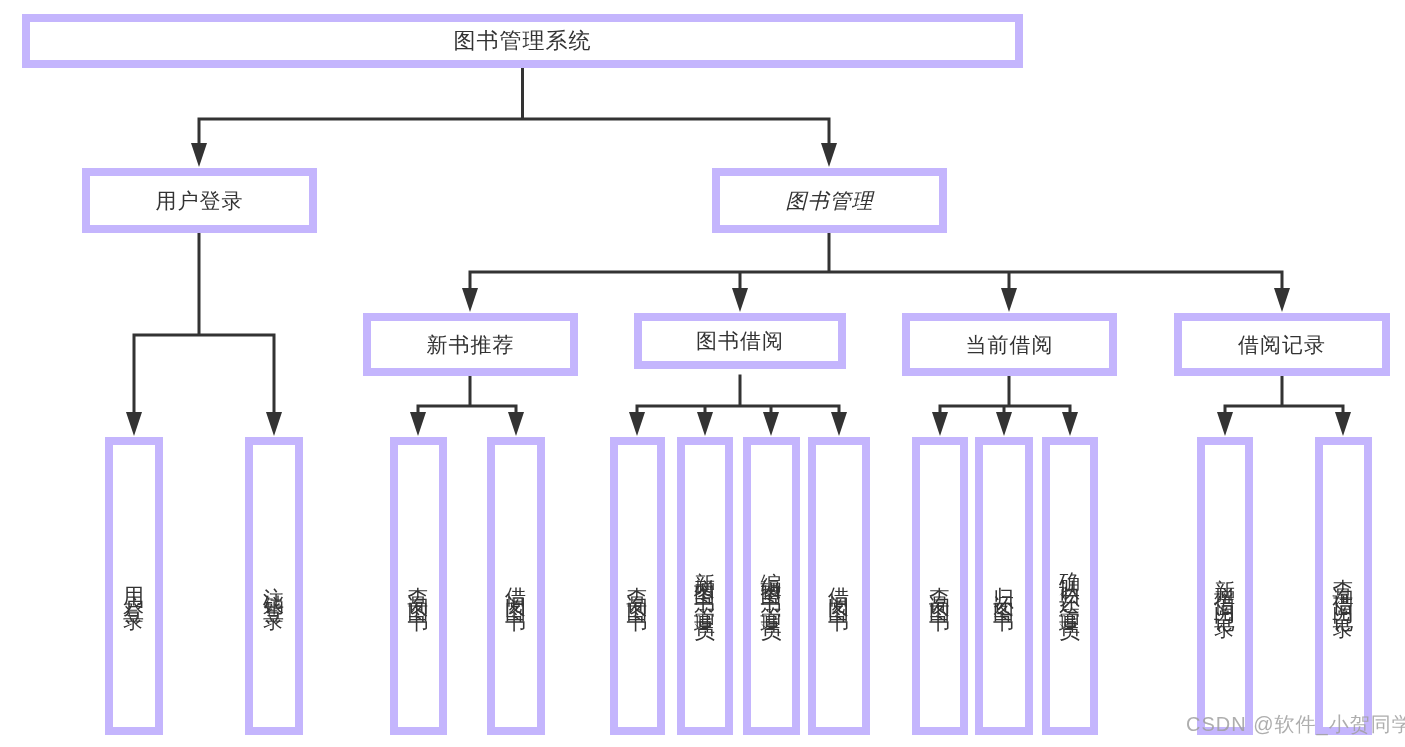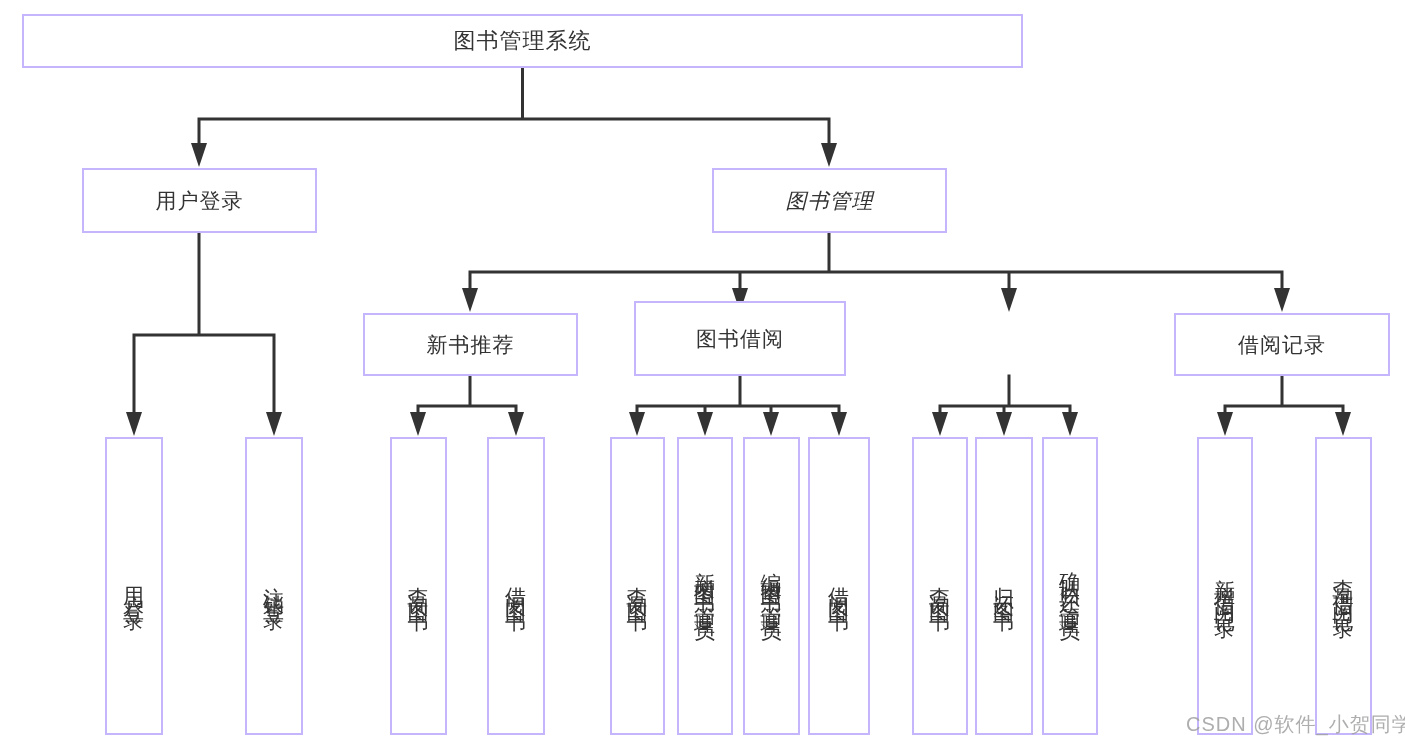--- a/index.html
+++ b/index.html
@@ -19,21 +19,21 @@
   #connectors {
     position: absolute;
     left: 0; top: 0;
     width: 1405px;
     height: 747px;
   }
   .box {
     position: absolute;
     box-sizing: border-box;
     background: #ffffff;
-    border: 2px solid #c4b5fd;
+    border: 8px solid #c4b5fd;
     display: flex;
     align-items: center;
     justify-content: center;
     z-index: 2;
   }
   .hlabel {
     font-size: 21px;
     letter-spacing: 1px;
     color: #333333;
     white-space: nowrap;
@@ -118,22 +118,25 @@
   <div class="box" style="left:82px; top:168px; width:235px; height:65px;">
     <span class="hlabel">用户登录</span>
   </div>
   <div class="box" style="left:712px; top:168px; width:235px; height:65px;font-style:italic;">
     <span class="hlabel">图书管理</span>
   </div>
 
   <div class="box" style="left:363px; top:313px; width:215px; height:63px;">
     <span class="hlabel">新书推荐</span>
   </div>
-  <div class="box" style="left:634px; top:301px; width:212px; height:75px;">
+  <div class="box" style="left:634px; top:313px; width:212px; height:56px;">
     <span class="hlabel">图书借阅</span>
+  </div>
+  <div class="box" style="left:902px; top:313px; width:215px; height:63px;">
+    <span class="hlabel">当前借阅</span>
   </div>
   <div class="box" style="left:1174px; top:313px; width:216px; height:63px;">
     <span class="hlabel">借阅记录</span>
   </div>
 
   <div class="box" style="left:105px; top:437px; width:58px; height:298px;">
     <span class="vlabel">用户登录</span>
   </div>
   <div class="box" style="left:245px; top:437px; width:58px; height:298px;">
     <span class="vlabel">注销登录</span>

